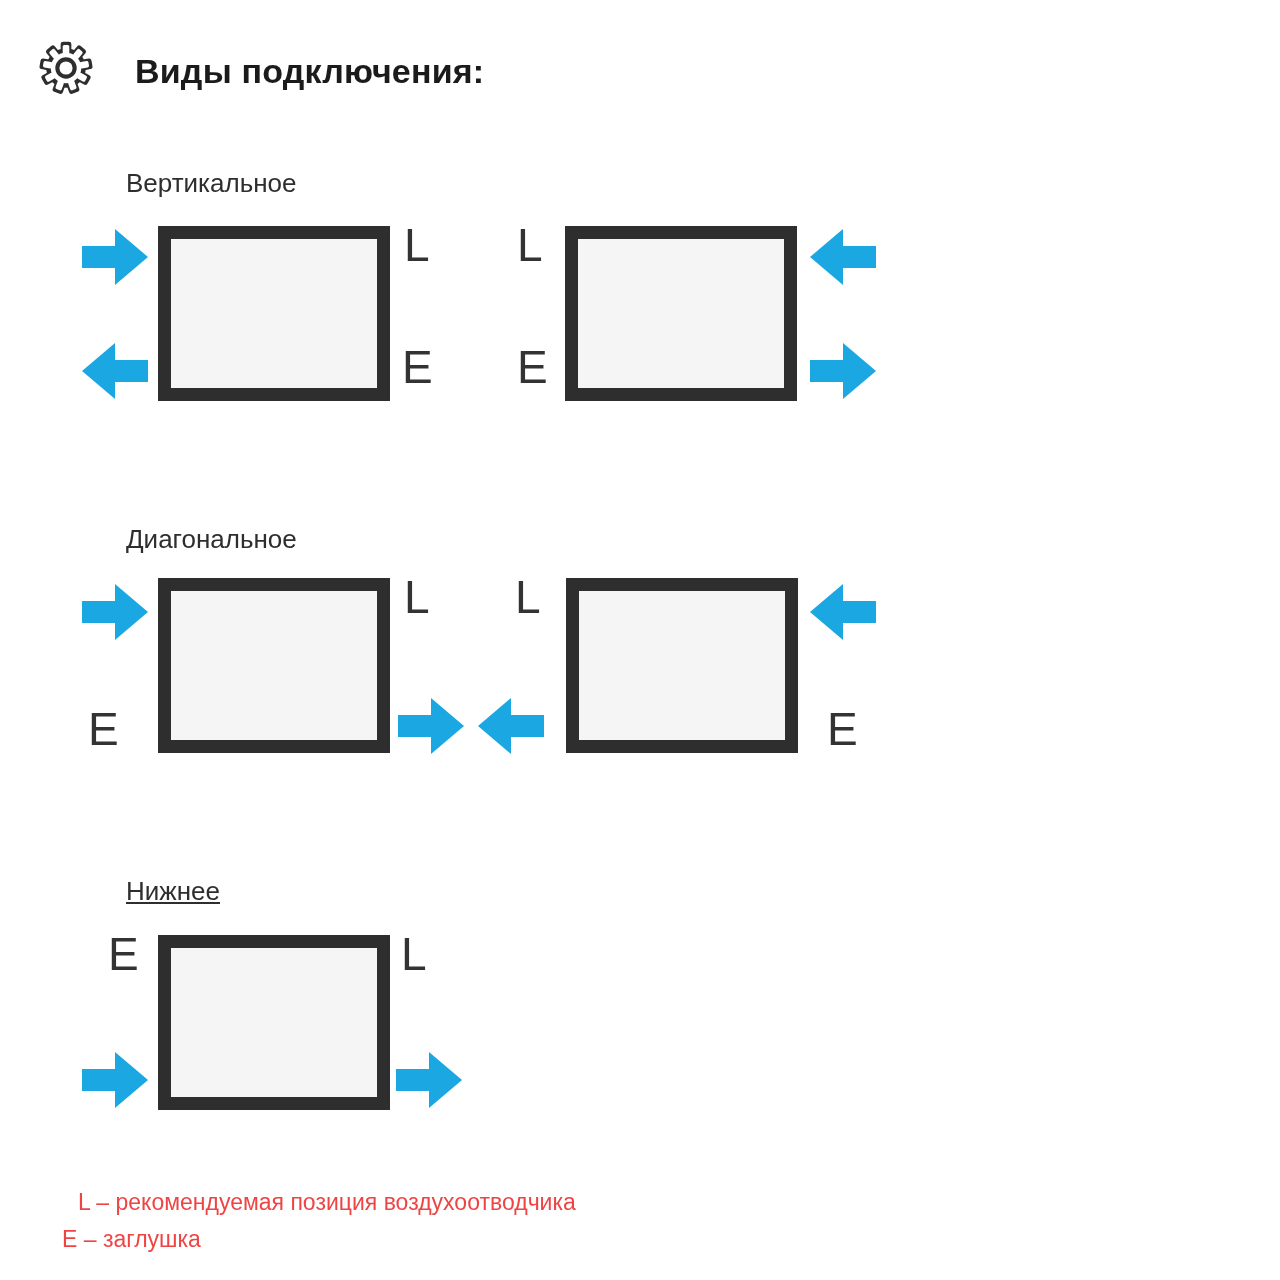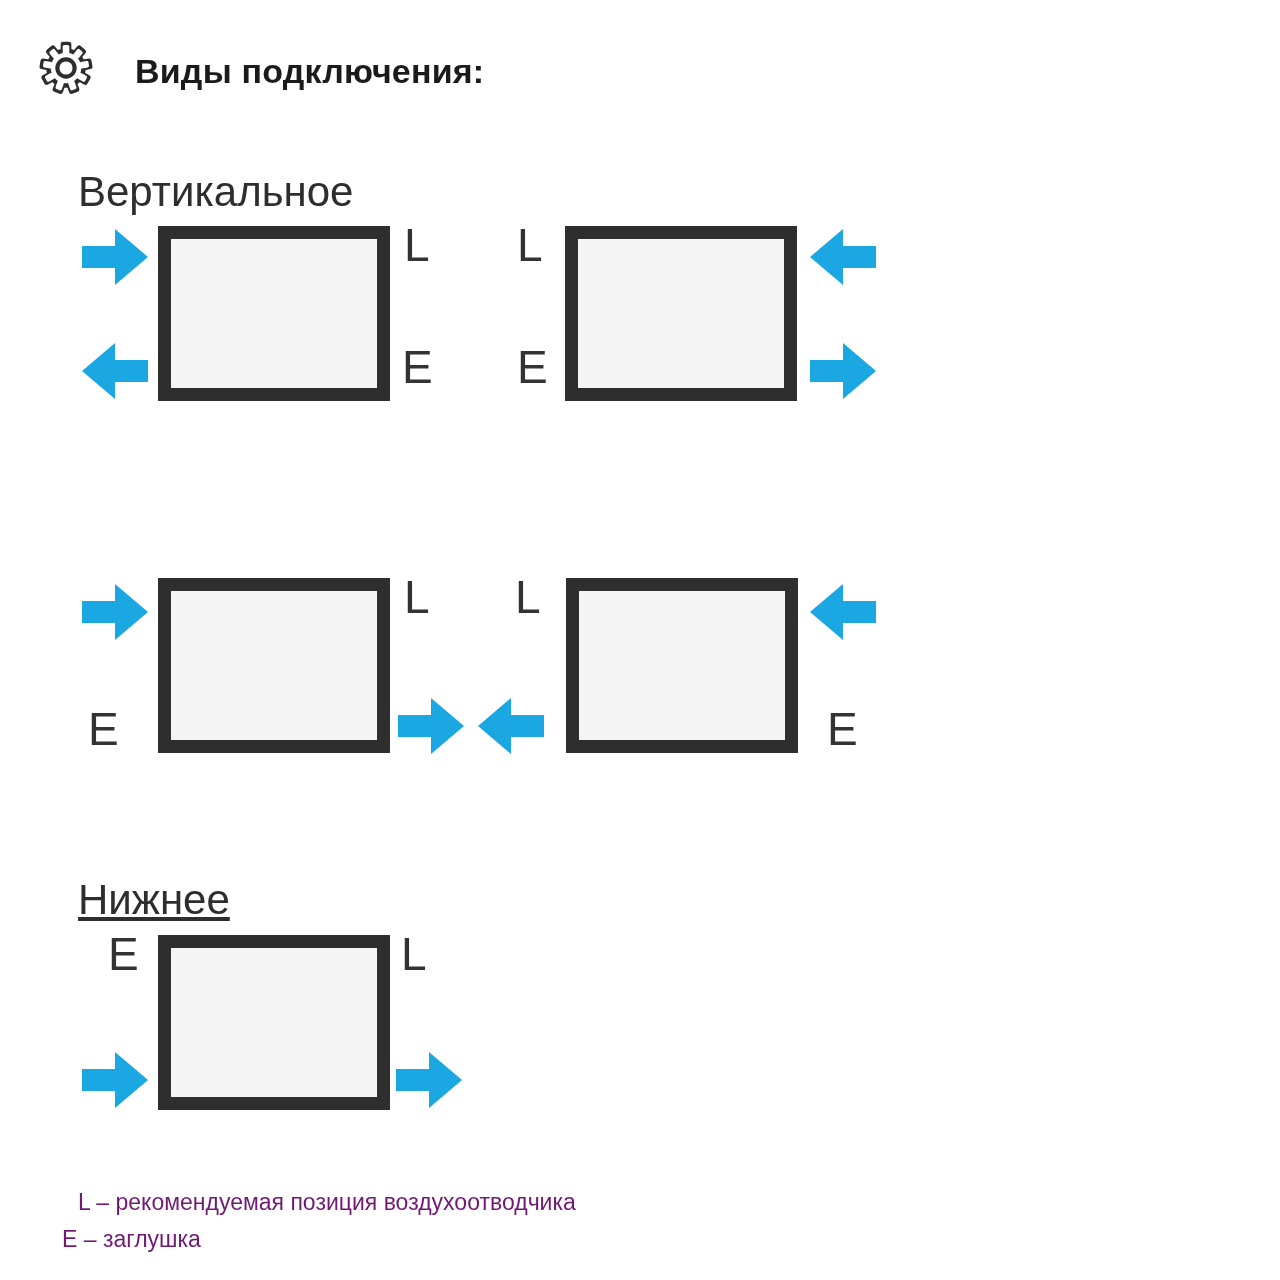--- a/index.html
+++ b/index.html
@@ -13,24 +13,25 @@
   }
   .abs { position: absolute; }
   .header-title {
     font-size: 34px;
     font-weight: 700;
     color: #1b1b1b;
     letter-spacing: 0.2px;
     white-space: nowrap;
   }
   .section-title {
-    font-size: 42px;
+    font-size: 26px;
     font-weight: 400;
     color: #2e2e2e;
     white-space: nowrap;
+    margin-left: 48px;
   }
   .radiator {
     width: 232px;
     height: 175px;
     box-sizing: border-box;
     border: 13px solid var(--c-shape, #2e2e2e);
     background: var(--c-fill, #f5f5f5);
   }
   .port-label {
     font-size: 46px;
@@ -39,21 +40,21 @@
     color: var(--c-text, #333333);
     white-space: nowrap;
   }
   .arrow svg { display: block; }
   .arrow .arrow-shape { fill: var(--c-arrow, #1ba7e2); }
   .arrow.flip svg { transform: scaleX(-1); }
   .legend-line {
     font-size: 23px;
     line-height: 30px;
     font-weight: 400;
-    color: #701a75;
+    color: #ef4444;
     white-space: nowrap;
   }
   .gear-dark { fill: var(--c-shape, #2e2e2e); }
   .gear-light { fill: #ffffff; }
 </style>
 </head>
 <body>
 
 <div class="canvas">
 
@@ -112,20 +113,21 @@
         <polygon class="arrow-shape" points="0,17 33,17 33,0 66,28 33,56 33,39 0,39"></polygon>
       </svg>
   </span>
   <div class="abs port-label" style="left:517px; top:342px;">E</div>
   <span class="abs arrow" style="left:810px; top:343px;">
     <svg width="66" height="56" viewBox="0 0 66 56">
         <polygon class="arrow-shape" points="0,17 33,17 33,0 66,28 33,56 33,39 0,39"></polygon>
       </svg>
   </span>
 
+  <div class="abs section-title" style="left:78px; top:524px;">Диагональное</div>
 
   <span class="abs arrow" style="left:82px; top:584px;">
     <svg width="66" height="56" viewBox="0 0 66 56">
         <polygon class="arrow-shape" points="0,17 33,17 33,0 66,28 33,56 33,39 0,39"></polygon>
       </svg>
   </span>
   <div class="abs radiator" style="left:158px; top:578px;"></div>
   <div class="abs port-label" style="left:404px; top:572px;">L</div>
   <div class="abs port-label" style="left:88px; top:704px;">E</div>
   <span class="abs arrow" style="left:398px; top:698px;">

